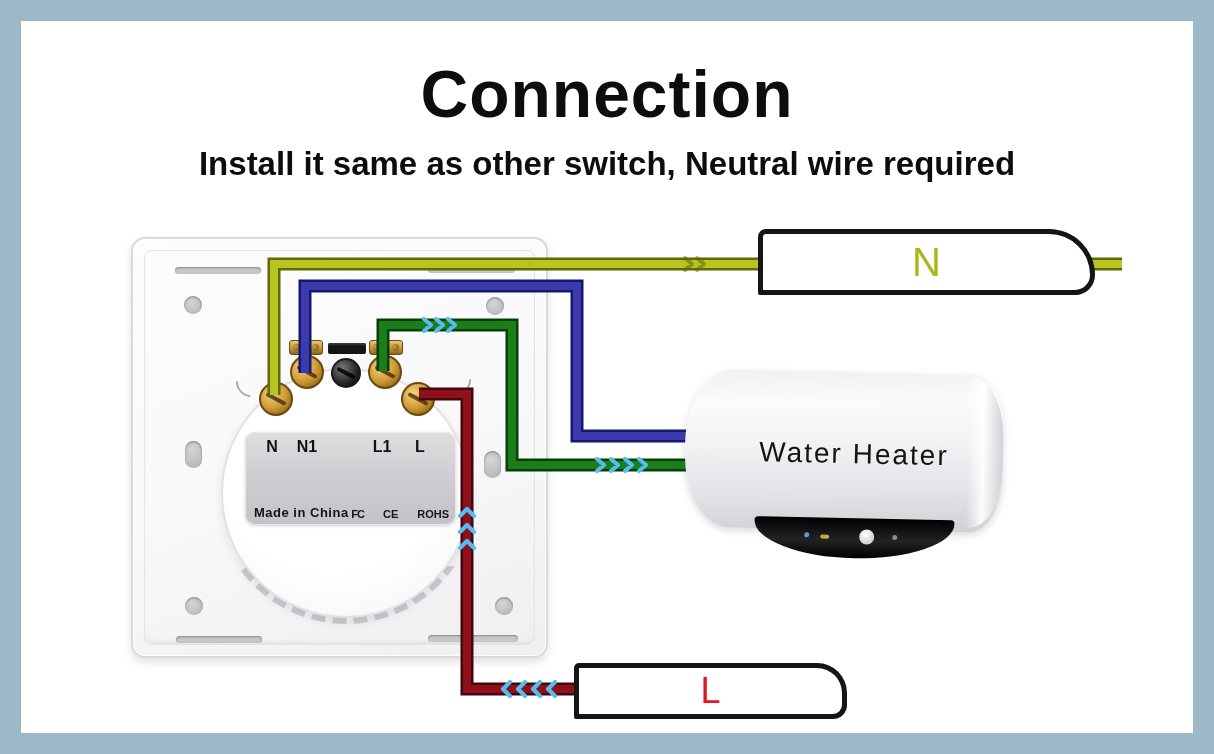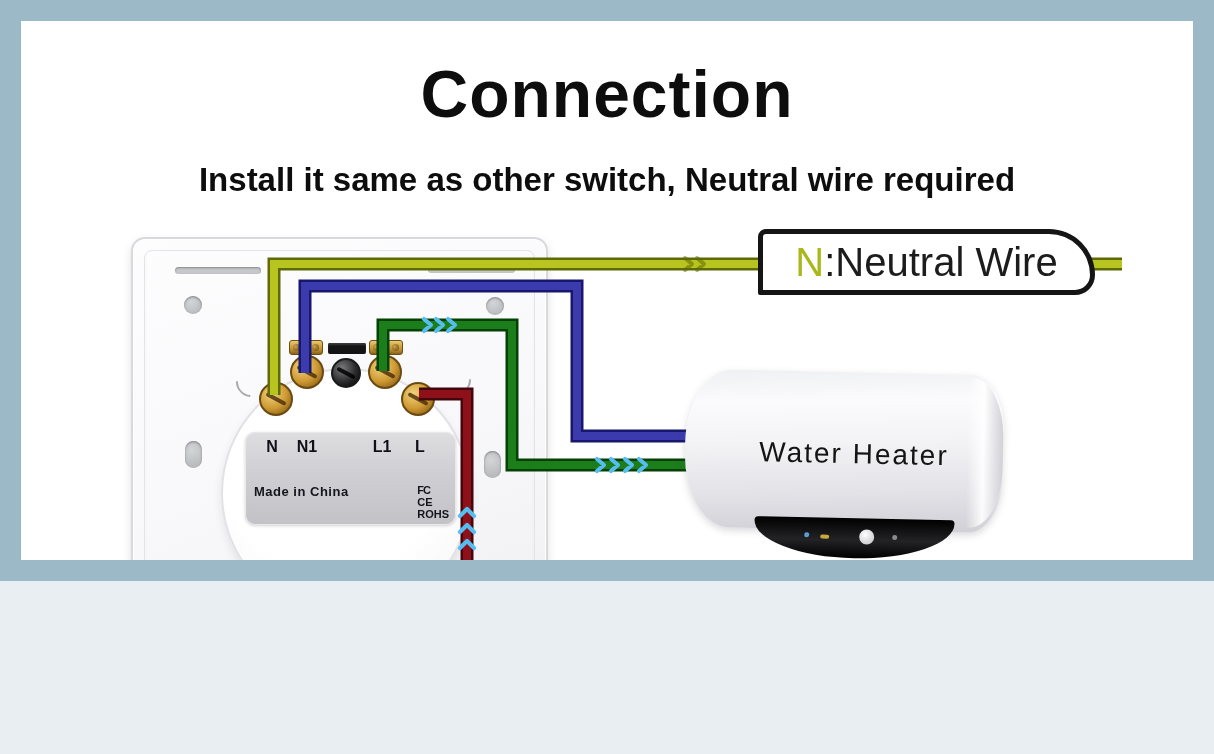--- a/index.html
+++ b/index.html
@@ -1,34 +1,33 @@
 <!DOCTYPE html>
 <html style="--frame: #9cb9c8; --neutral-accent: #a9b91c; --live-accent: #e11521;"><head>
 <meta charset="utf-8">
 <style>
   html,body{margin:0;padding:0;background:#e8eef1;}
   *{box-sizing:border-box;}
   .stage{
-    position:relative;width:1214px;height:581px;
+    position:relative;width:1214px;height:754px;
     background:#ffffff;
     border:21px solid var(--frame,#9cb9c8);
     overflow:hidden;
     font-family:"Liberation Sans",sans-serif;
   }
   
   .title{
     position:absolute;top:40px;left:0;width:100%;
     text-align:center;font-size:66px;font-weight:700;color:#0d0d0d;
     letter-spacing:1px;line-height:1;
   }
   .subtitle{
     position:absolute;top:125px;left:0;width:100%;
     text-align:center;font-size:33px;font-weight:700;color:#0d0d0d;
     line-height:1.1;
-    margin-top:16px;
   }
   
   .plate{
     position:absolute;left:110px;top:216px;width:417px;height:421px;
     background:linear-gradient(160deg,#fdfdfe 0%,#f8f8fa 55%,#efeff2 100%);
     border:2px solid #d9d9dd;border-radius:14px;
     box-shadow:0 4px 8px rgba(90,90,100,.18), inset 0 0 0 1px #ffffff;
     z-index:1;
   }
   .bezel{
@@ -105,24 +104,24 @@
     position:absolute;top:6px;transform:translateX(-50%);
     font-size:16px;font-weight:700;color:#101018;
   }
   .spec-lines{
     position:absolute;left:9px;top:28px;right:4px;
     font-size:10.4px;line-height:11.8px;font-weight:700;
     white-space:nowrap;letter-spacing:0;color:#2a2a36;
   }
   .spec-bottom{
     position:absolute;left:9px;right:7px;bottom:5px;
-    display:flex;justify-content:space-between;align-items:flex-start;
+    display:flex;justify-content:space-between;align-items:flex-end;
   }
   .made-in{font-size:13px;font-weight:700;color:#14141c;letter-spacing:.5px;}
-  .certs{display:flex;gap:0;align-items:baseline;flex-direction:column;}
+  .certs{display:flex;gap:19px;align-items:baseline;}
   .cert{font-size:11px;font-weight:700;color:#14141c;}
   .cert.fcc{letter-spacing:-1px;}
   
   .wires{position:absolute;left:0;top:0;z-index:5;pointer-events:none;}
   
   .heater{
     position:absolute;left:664px;top:351px;width:318px;height:158px;
     transform:rotate(1.2deg);
     background:linear-gradient(178deg,#eff0f3 0%,#fbfbfd 20%,#f3f3f6 45%,#e2e2e7 75%,#cfcfd5 100%);
     border-radius:46px 34px 34px 46px / 74px 54px 54px 74px;
@@ -263,19 +262,18 @@
     <div class="heater-panel">
       <span class="pdot blue"></span>
       <span class="pdot yellow"></span>
       <span class="pdot knob"></span>
       <span class="pdot grey"></span>
     </div>
   </div>
 
   <div class="tag tag-n">
     <span class="pfx-n">N</span>
-      <span>:Neutral Wire</span>
   </div>
   <div class="tag tag-l">
     <span class="pfx-l">L</span>
   </div>
 
 </div>
 
 </body></html>

